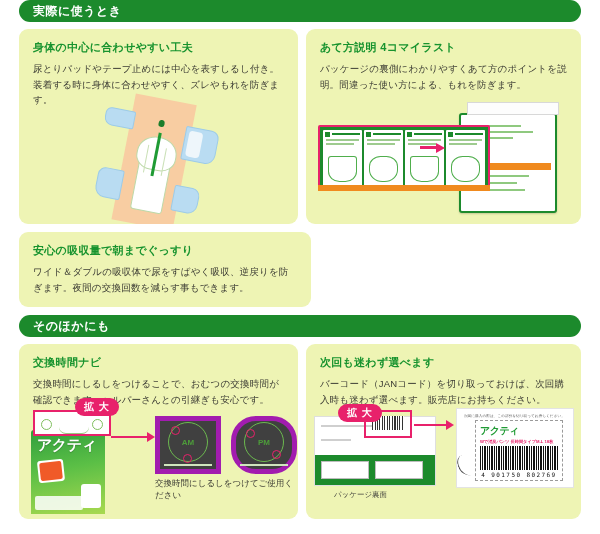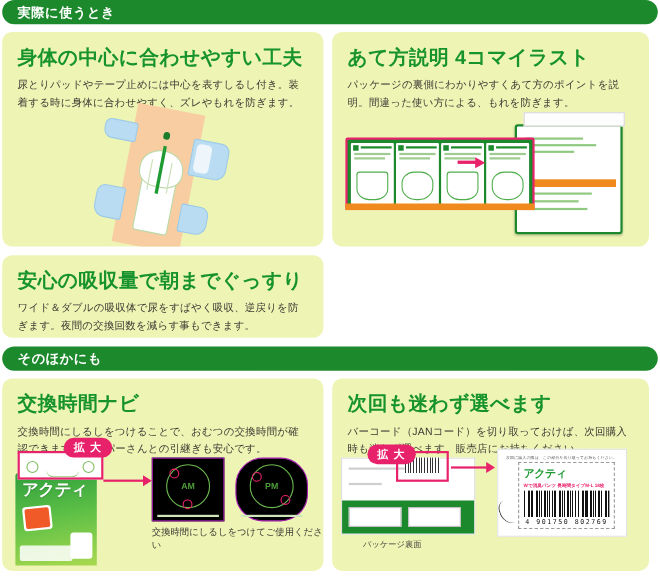--- a/index.html
+++ b/index.html
@@ -3,21 +3,21 @@
 <meta charset="utf-8">
 <style>
   * { box-sizing: border-box; margin: 0; padding: 0; }
   body {
     width: 600px; height: 534px;
     background: #ffffff;
     font-family: "Liberation Sans", "DejaVu Sans", sans-serif;
     overflow: hidden;
     position: relative;
   }
-  .page { width: 600px; height: 534px; position: relative; padding: 0 2px; }
+  .page { width: 600px; height: 534px; position: relative; padding: 0 19px; }
 
   
   .section-bar {
     height: 22px;
     background: #1c8a2c;
     border-radius: 11px;
     display: flex; align-items: center;
     padding-left: 14px;
     margin-bottom: 7px;
   }
@@ -35,21 +35,21 @@
     border-radius: 9px;
     padding: 11px 14px 10px 14px;
     position: relative;
     overflow: hidden;
   }
   .col-left  { width: 292px; }
   .col-right { width: 288px; }
 
   .card-title {
     color: #17932e;
-    font-size: 18px;
+    font-size: 11px;
     font-weight: bold;
     letter-spacing: 0.3px;
     margin-bottom: 6px;
   }
   .card-body {
     color: #3b3b33;
     font-size: 9.5px;
     line-height: 1.65;
     letter-spacing: 0.2px;
   }
@@ -249,21 +249,21 @@
   .navi-arrow-head {
     position: absolute; left: 128px; top: 30px;
     width: 0; height: 0;
     border-top: 5px solid transparent;
     border-bottom: 5px solid transparent;
     border-left: 8px solid #e8216b;
   }
   .clock-card {
     position: absolute; top: 14px;
     width: 66px; height: 58px;
-    background: #000000; border: 1px solid #a21caf;
+    background: #404040; border: 5px solid #a21caf;
   }
   .clock-card.am { left: 136px; }
   .clock-card.pm { left: 212px; border-radius: 25px; }
   .dial {
     position: absolute; left: 50%; top: 44%;
     transform: translate(-50%,-50%);
     width: 40px; height: 40px;
     border: 1.5px solid #6cb94f; border-radius: 50%;
   }
   .dial-label {

